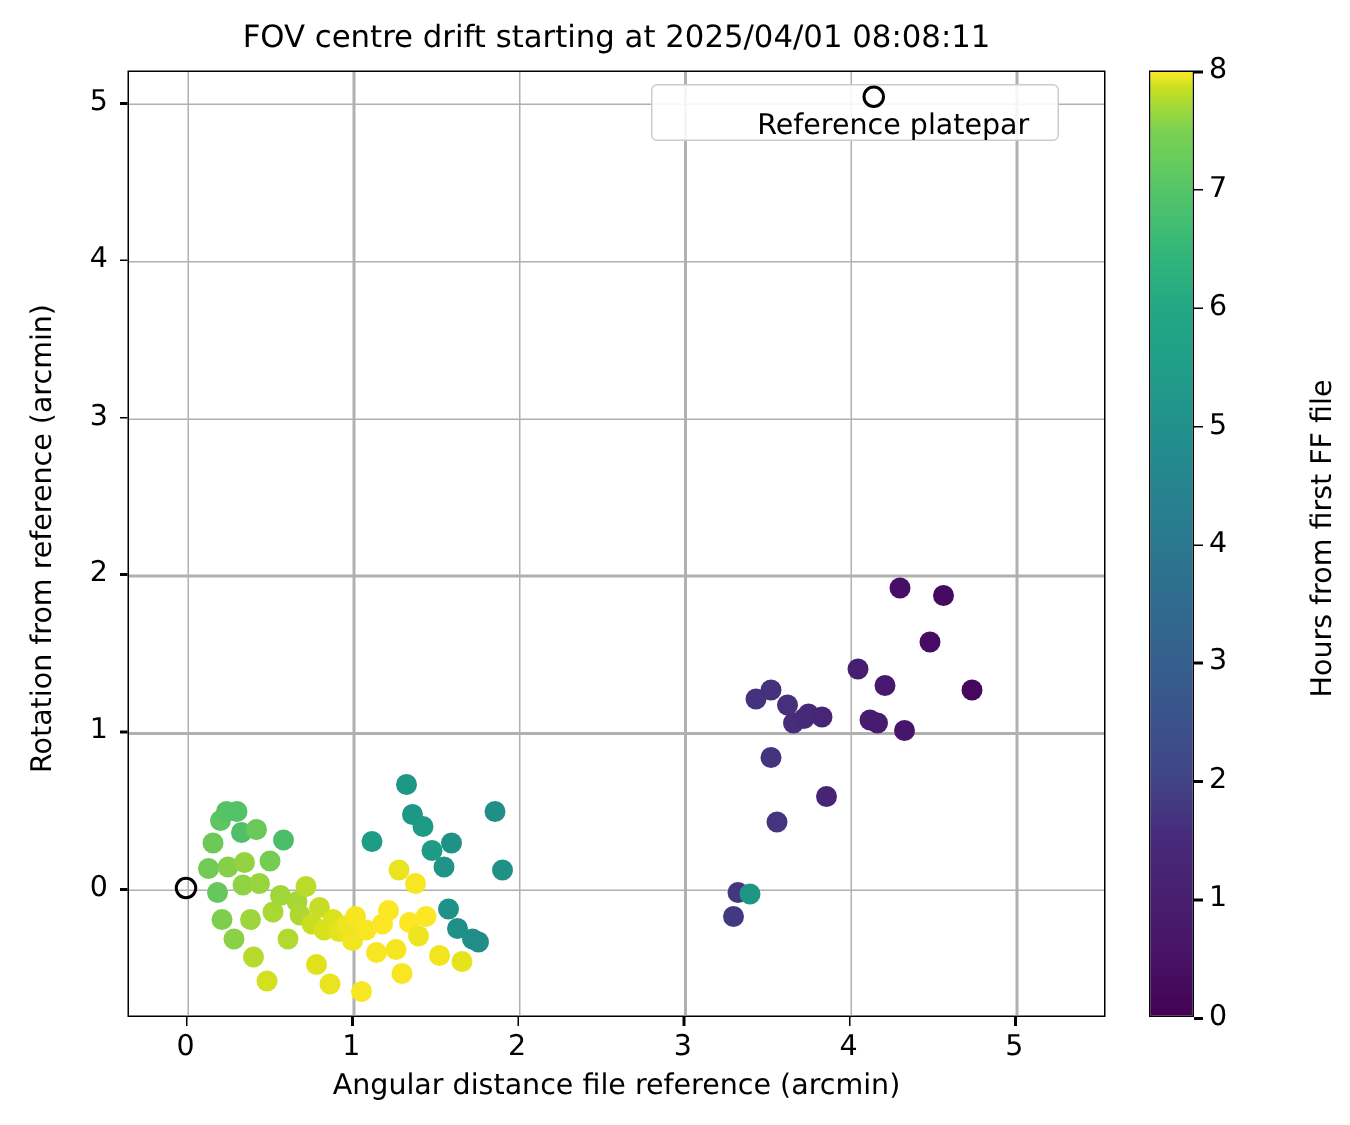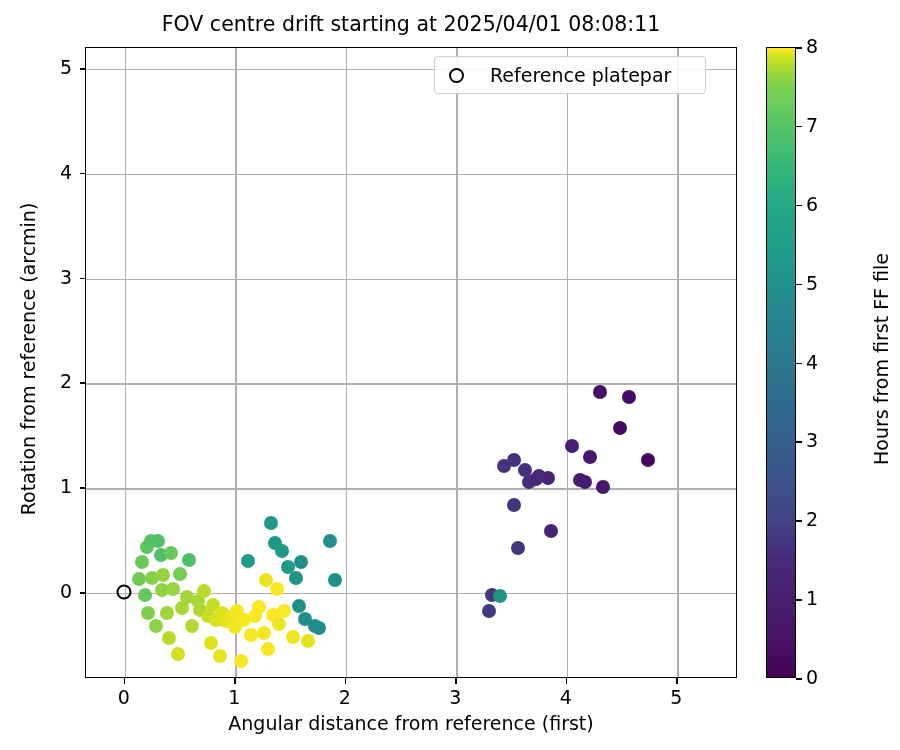--- a/index.html
+++ b/index.html
@@ -133,21 +133,22 @@
     left: 434px;
     top: 56px;
     height: 38px;
     width: 272px;
     border: 1px solid #cccccc;
     border-radius: 4px;
     background: rgba(255,255,255,0.88);
     box-sizing: border-box;
     display: flex;
     align-items: center;
-    padding-left: 14px;
+    padding-left: 25px;
+    flex-direction: column;
   }
   #legend-marker {
     width: 15px;
     height: 15px;
     border-radius: 50%;
     border: 2px solid #000000;
     box-sizing: border-box;
     flex: 0 0 auto;
   }
   #legend-label {
@@ -304,21 +305,21 @@
         <div class="pt" style="left: 218.807px; top: 571.254px; background: rgb(32, 143, 135);"></div>
         <div class="pt" style="left: 222.122px; top: 593.266px; background: rgb(228, 227, 28);"></div>
         <div class="pt" style="left: 228.753px; top: 577.543px; background: rgb(33, 142, 136);"></div>
         <div class="pt" style="left: 233.173px; top: 579.64px; background: rgb(33, 140, 136);"></div>
         <div class="pt" style="left: 244.224px; top: 492.641px; background: rgb(32, 143, 135);"></div>
         <div class="pt" style="left: 248.644px; top: 532.472px; background: rgb(31, 145, 135);"></div>
         <div id="ref-marker" style="left: 38.678px; top: 545.05px;"></div>
       </div>
   </div>
 
-  <div id="xlabel">Angular distance from reference (first)</div>
+  <div id="xlabel">Angular distance file reference (arcmin)</div>
   <div id="ylabel">Rotation from reference (arcmin)</div>
 
   <div id="legend">
     <div id="legend-marker"></div>
     <div id="legend-label">Reference platepar</div>
   </div>
 
   <div id="colorbar">
     <div id="colorbar-gradient"></div>
   </div>

